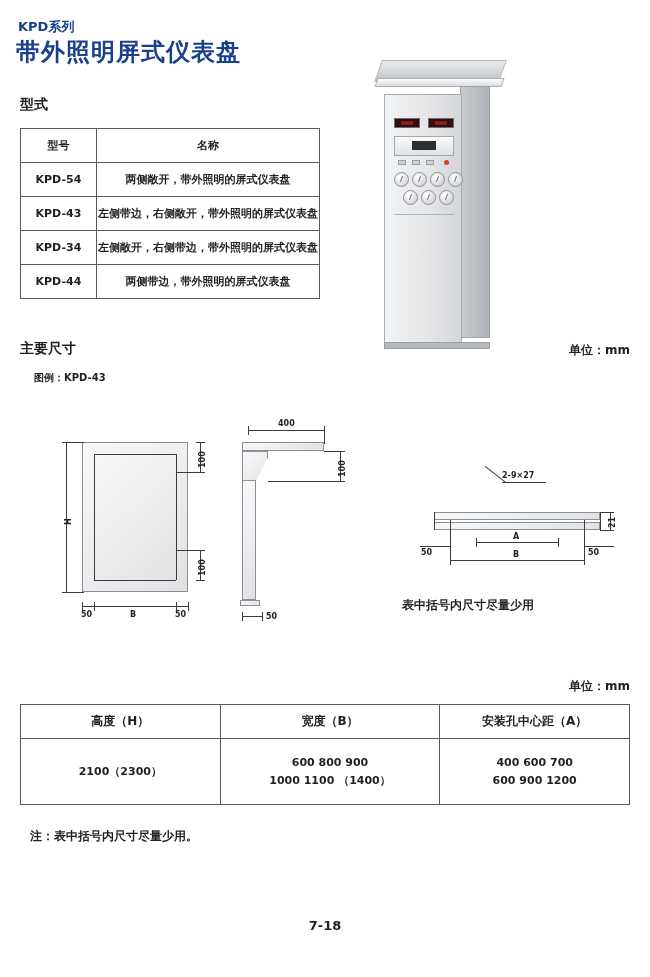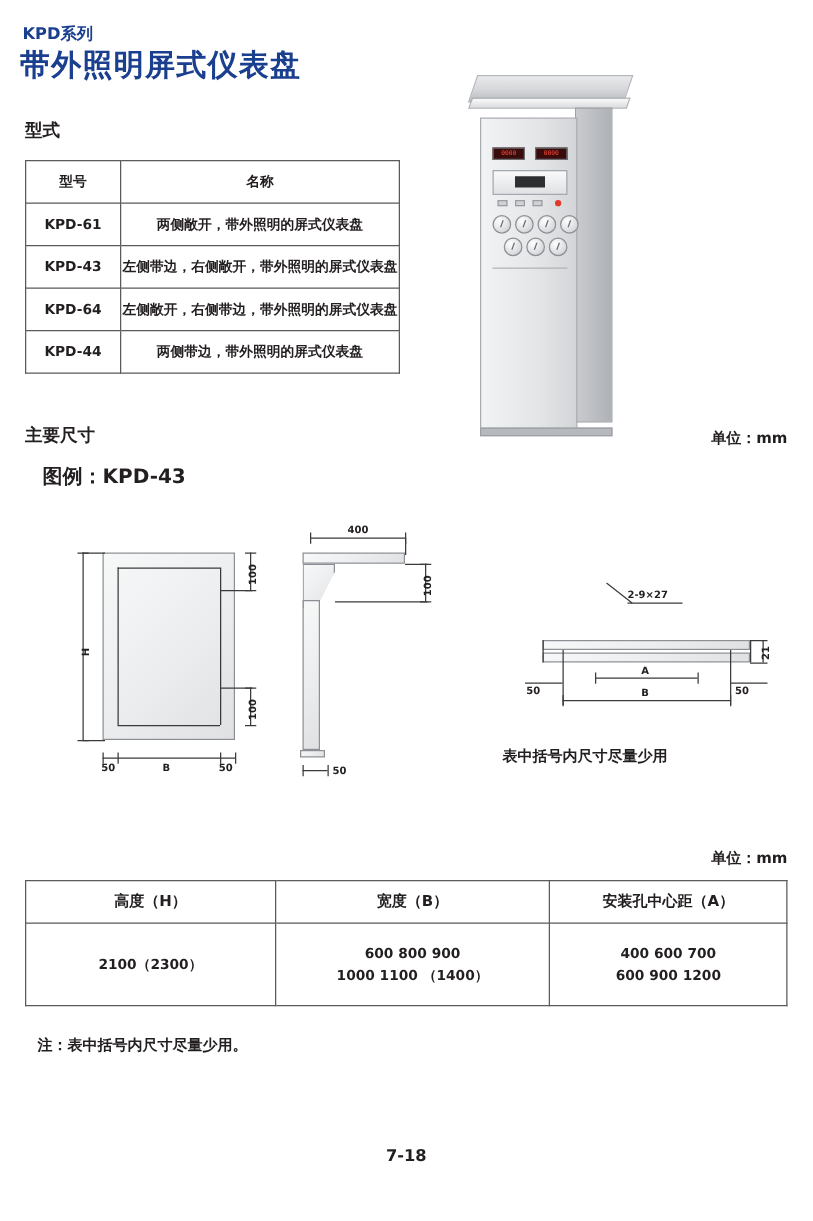--- a/index.html
+++ b/index.html
@@ -36,21 +36,21 @@
   .sec-h {
     position: absolute;
     font-size: 14px;
     font-weight: bold;
     color: #231f20;
   }
   #sec-type { left: 20px; top: 96px; font-family: Liberation Serif, serif; }
   #sec-dims { left: 20px; top: 340px; }
   #unit-1 { position: absolute; right: 20px; top: 342px; font-size: 12px; font-weight: bold; }
   #unit-2 { position: absolute; right: 20px; top: 678px; font-size: 12px; font-weight: bold; }
-  #example-label { position: absolute; left: 34px; top: 371px; font-size: 16px; font-weight: bold; }
+  #example-label { position: absolute; left: 34px; top: 371px; font-size: 10px; font-weight: bold; }
 
   
   .model-table {
     position: absolute;
     left: 20px; top: 128px;
     width: 300px;
     border-collapse: collapse;
     font-size: 11px;
   }
   .model-table td, .model-table th {
@@ -222,29 +222,29 @@
 
 <div class="sec-h" id="sec-type">型式</div>
 
 <table class="model-table">
   <tbody>
       <tr>
     <th class="c-model">型号</th>
     <th class="c-name">名称</th>
   </tr>
   <tr>
-    <td class="c-model">KPD-61</td>
+    <td class="c-model">KPD-54</td>
     <td class="c-name">两侧敞开，带外照明的屏式仪表盘</td>
   </tr>
   <tr>
     <td class="c-model">KPD-43</td>
     <td class="c-name">左侧带边，右侧敞开，带外照明的屏式仪表盘</td>
   </tr>
   <tr>
-    <td class="c-model">KPD-64</td>
+    <td class="c-model">KPD-34</td>
     <td class="c-name">左侧敞开，右侧带边，带外照明的屏式仪表盘</td>
   </tr>
   <tr>
     <td class="c-model">KPD-44</td>
     <td class="c-name">两侧带边，带外照明的屏式仪表盘</td>
   </tr>
 </tbody>
   </table>
 
 <div class="cabinet">

